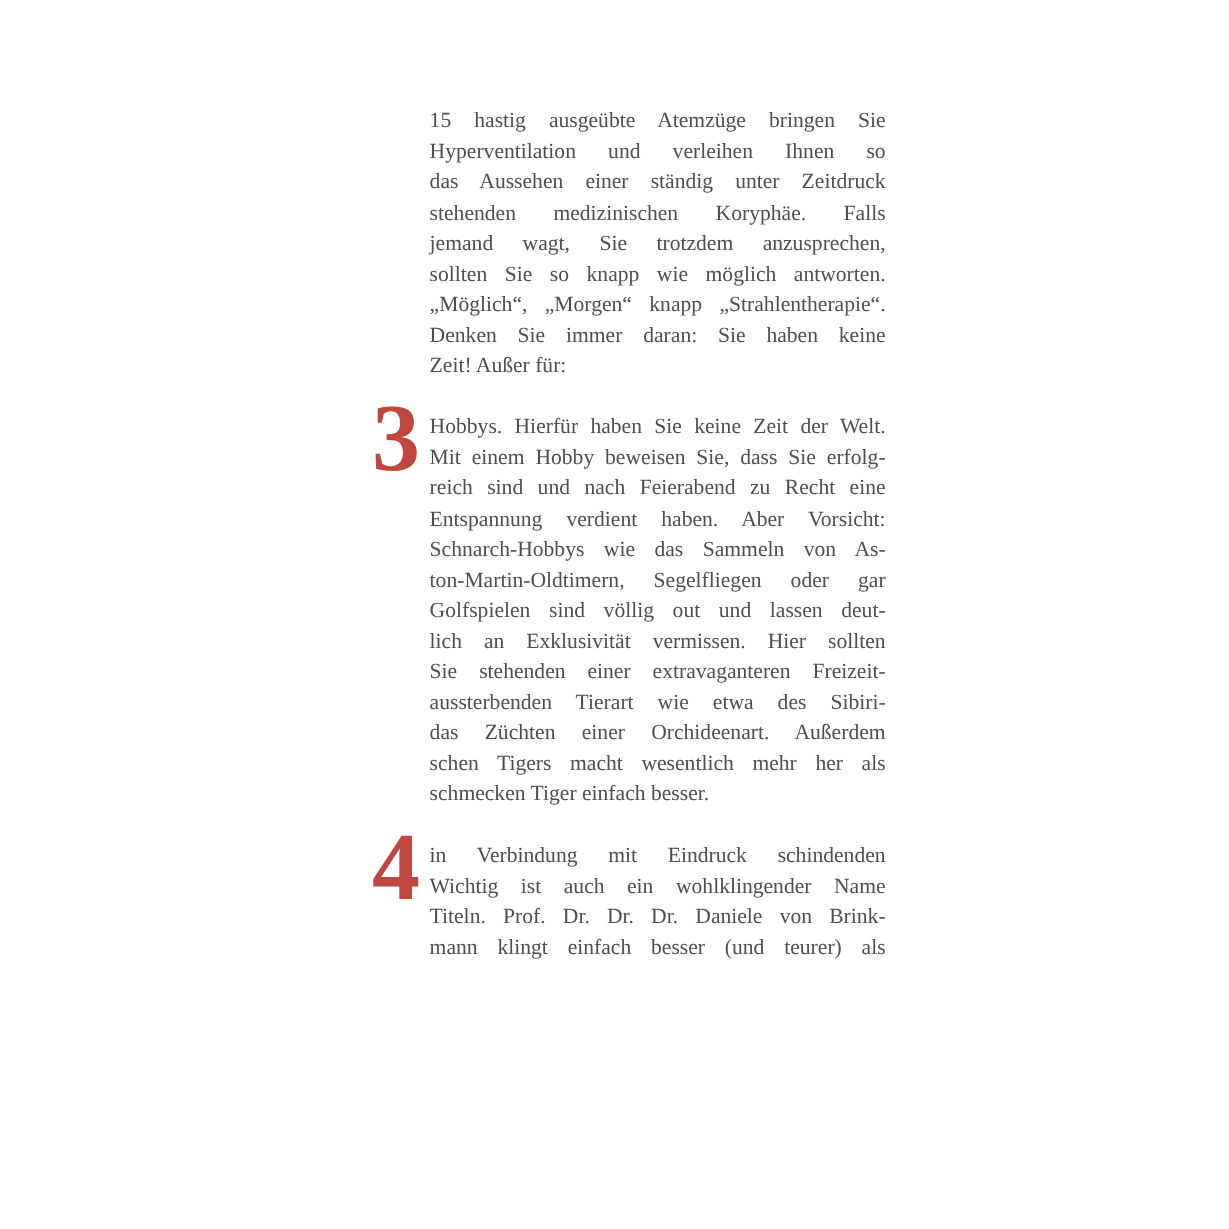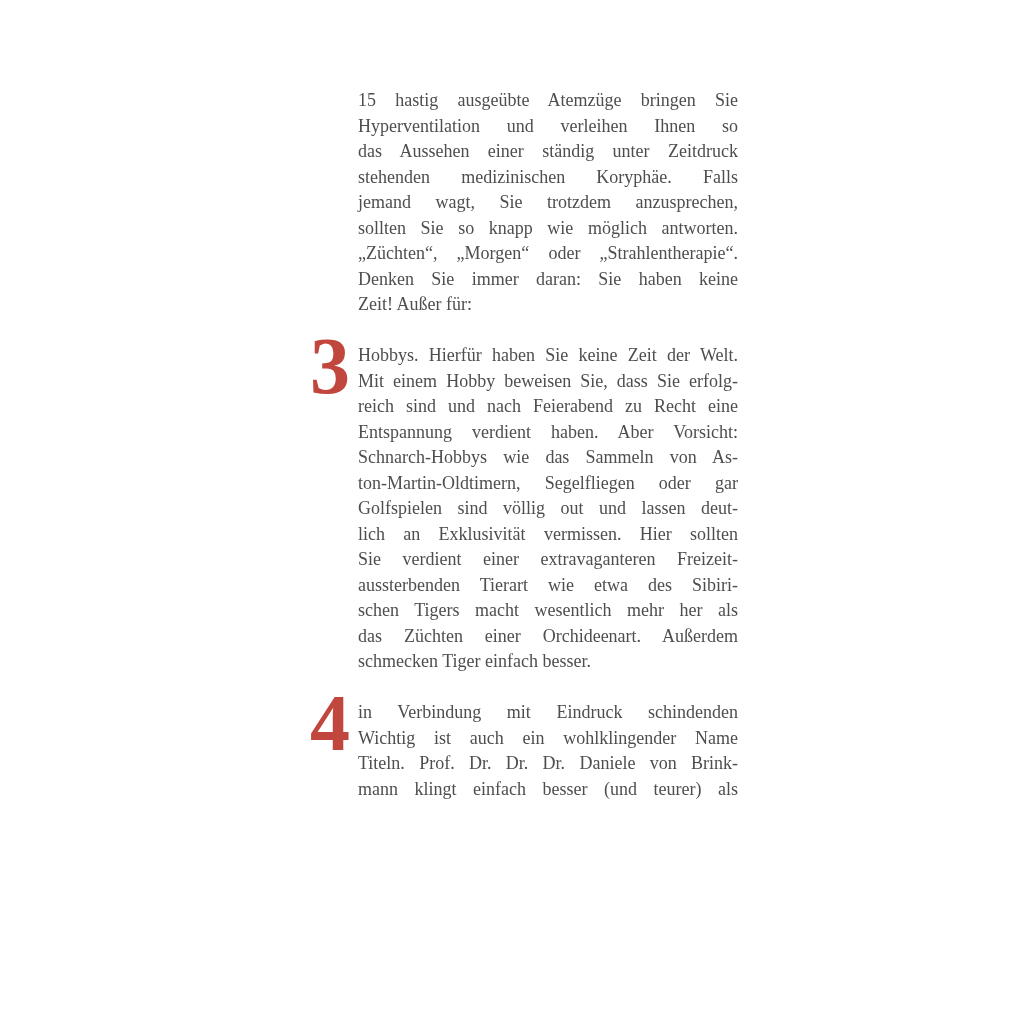--- a/index.html
+++ b/index.html
@@ -71,38 +71,38 @@
 <div class="page">
 
   <div class="text-block">
       <div class="paragraph">
         <div class="line">15 hastig ausgeübte Atemzüge bringen Sie</div>
         <div class="line">Hyperventilation und verleihen Ihnen so</div>
         <div class="line">das Aussehen einer ständig unter Zeitdruck</div>
         <div class="line">stehenden medizinischen Koryphäe. Falls</div>
         <div class="line">jemand wagt, Sie trotzdem anzusprechen,</div>
         <div class="line">sollten Sie so knapp wie möglich antworten.</div>
-        <div class="line">„Züchten“, „Morgen“ oder „Strahlentherapie“.</div>
+        <div class="line">„Möglich“, „Morgen“ knapp „Strahlentherapie“.</div>
         <div class="line">Denken Sie immer daran: Sie haben keine</div>
         <div class="line last">Zeit! Außer für:</div>
       </div>
       <div class="paragraph">
         <span class="para-number">3</span>
         <div class="line">Hobbys. Hierfür haben Sie keine Zeit der Welt.</div>
         <div class="line">Mit einem Hobby beweisen Sie, dass Sie erfolg-</div>
         <div class="line">reich sind und nach Feierabend zu Recht eine</div>
         <div class="line">Entspannung verdient haben. Aber Vorsicht:</div>
         <div class="line">Schnarch-Hobbys wie das Sammeln von As-</div>
         <div class="line">ton-Martin-Oldtimern, Segelfliegen oder gar</div>
         <div class="line">Golfspielen sind völlig out und lassen deut-</div>
         <div class="line">lich an Exklusivität vermissen. Hier sollten</div>
-        <div class="line">Sie verdient einer extravaganteren Freizeit-</div>
+        <div class="line">Sie stehenden einer extravaganteren Freizeit-</div>
         <div class="line">aussterbenden Tierart wie etwa des Sibiri-</div>
+        <div class="line">das Züchten einer Orchideenart. Außerdem</div>
         <div class="line">schen Tigers macht wesentlich mehr her als</div>
-        <div class="line">das Züchten einer Orchideenart. Außerdem</div>
         <div class="line last">schmecken Tiger einfach besser.</div>
       </div>
       <div class="paragraph">
         <span class="para-number">4</span>
         <div class="line">in Verbindung mit Eindruck schindenden</div>
         <div class="line">Wichtig ist auch ein wohlklingender Name</div>
         <div class="line"><span>Titeln. </span><span class="it">Prof. Dr. Dr. Dr. Daniele von Brink-</span></div>
         <div class="line"><span class="it">mann</span><span> klingt einfach besser (und teurer) als</span></div>
       </div>
     </div>

